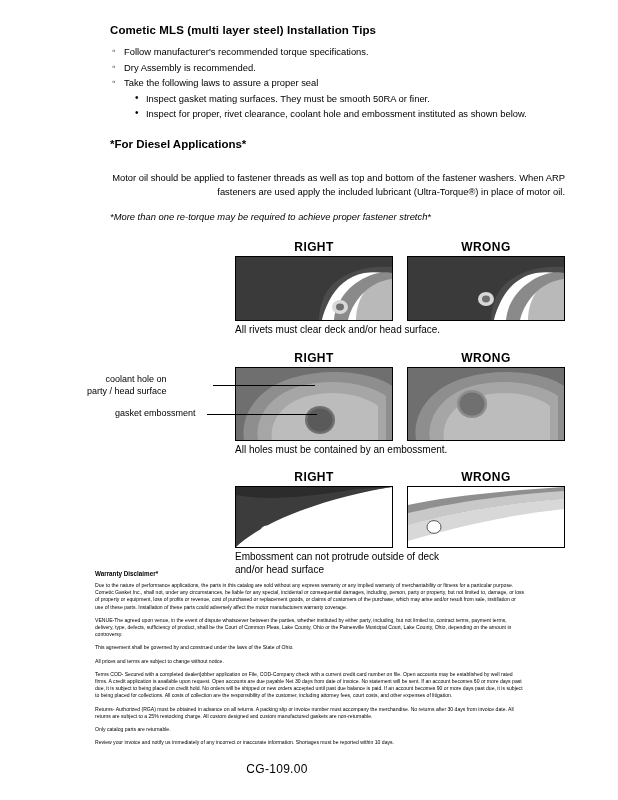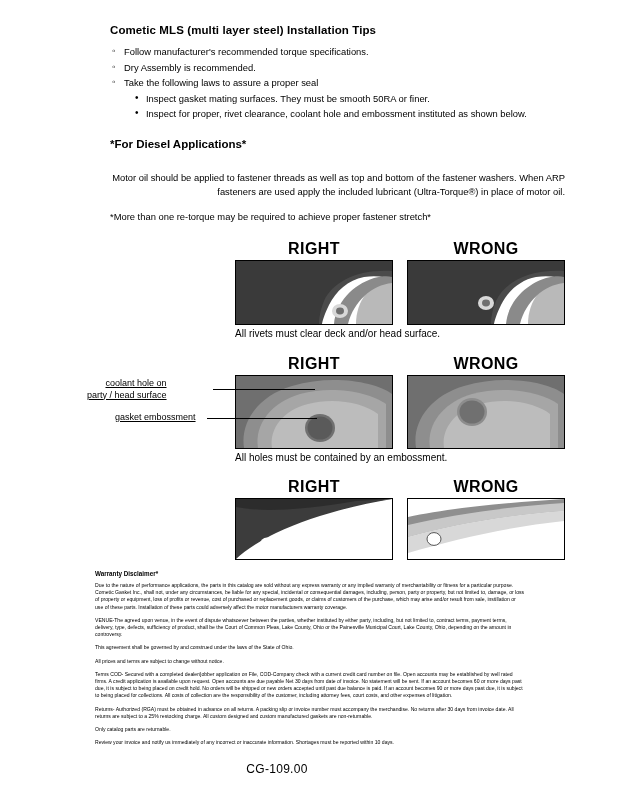--- a/index.html
+++ b/index.html
@@ -55,28 +55,29 @@
   p.body{
     font-size:9.4px;
     line-height:14.3px;
     margin:0 0 11px 15px;
     text-align:right;
   }
   p.note{
     font-size:9.4px;
     line-height:14px;
     margin:8px 0 0 15px;
+    font-style:italic;
   }
 
   
   .figures{position:relative;margin-top:16px;}
   .figrow{position:relative;margin-bottom:3px;}
   .labelrow{
     display:flex;
-    font-size:16px;
+    font-size:12px;
     font-weight:bold;
     letter-spacing:0.4px;
   }
   .labelrow span{text-align:center;}
   .panels{display:flex;}
   .panel{
     border:1px solid #000;
     overflow:hidden;
     position:relative;
     background:#fff;
@@ -88,21 +89,20 @@
     line-height:12.5px;
   }
 
   
   .callout{
     position:absolute;
     font-size:9px;
     text-align:right;
     line-height:12px;
     white-space:nowrap;
-    text-decoration:underline;
   }
   .leader{position:absolute;background:#000;height:1px;}
 
   
   .warranty{position:absolute;left:95px;top:570px;width:430px;}
   .warranty h3{
     font-size:6.3px;
     font-weight:bold;
     margin:0 0 5px 0;
   }
@@ -243,20 +243,24 @@
           <div class="panel" style="width:156px;height:60px;">
             <svg width="156" height="60" viewBox="0 0 156 60">
               <rect x="0" y="0" width="156" height="60" fill="#ffffff"></rect>
               <path d="M0,18 C36,10 92,4 156,0 L156,12 C96,16 44,26 0,38 Z" fill="#8f8f8f"></path>
               <path d="M0,26 C44,16 96,8 156,4 L156,12 C96,16 44,26 0,38 Z" fill="#c8c8c8"></path>
               <path d="M0,38 C44,26 96,16 156,12 L156,22 C100,28 48,40 0,54 Z" fill="#d8d8d8"></path>
               <ellipse cx="26" cy="40" rx="7" ry="6.4" fill="#ffffff" stroke="#555" stroke-width="1"></ellipse>
             </svg>
           </div>
         </div>
+        <div class="caption">
+          <div>Embossment can not protrude outside of deck</div>
+          <div>and/or head surface</div>
+        </div>
       </div>
 
     </div>
   </div>
 
   <div class="warranty">
     <h3>Warranty Disclaimer*</h3>
     <p>Due to the nature of performance applications, the parts in this catalog are sold without any express warranty or any implied warranty of merchantability or fitness for a particular purpose.  Cometic Gasket Inc., shall not, under any circumstances, be liable for any special, incidental or consequential damages, including, person, party or property, but not limited to, damage, or loss of property or equipment, loss of profits or revenue, cost of purchased or replacement goods, or claims of customers of the purchase, which may arise and/or result from sale, instillation or use of these parts.  Installation of these parts could adversely affect the motor manufacturers warranty coverage.</p>
     <p>VENUE-The agreed upon venue, in the event of dispute whatsoever between the parties, whether instituted by either party, including, but not limited to, contract terms, payment terms, delivery, type, defects, sufficiency of product, shall be the Court of Common Pleas, Lake County, Ohio or the Painesville Municipal Court, Lake County, Ohio, depending on the amount in controversy.</p>
     <p>This agreement shall be governed by and construed under the laws of the State of Ohio.</p>

